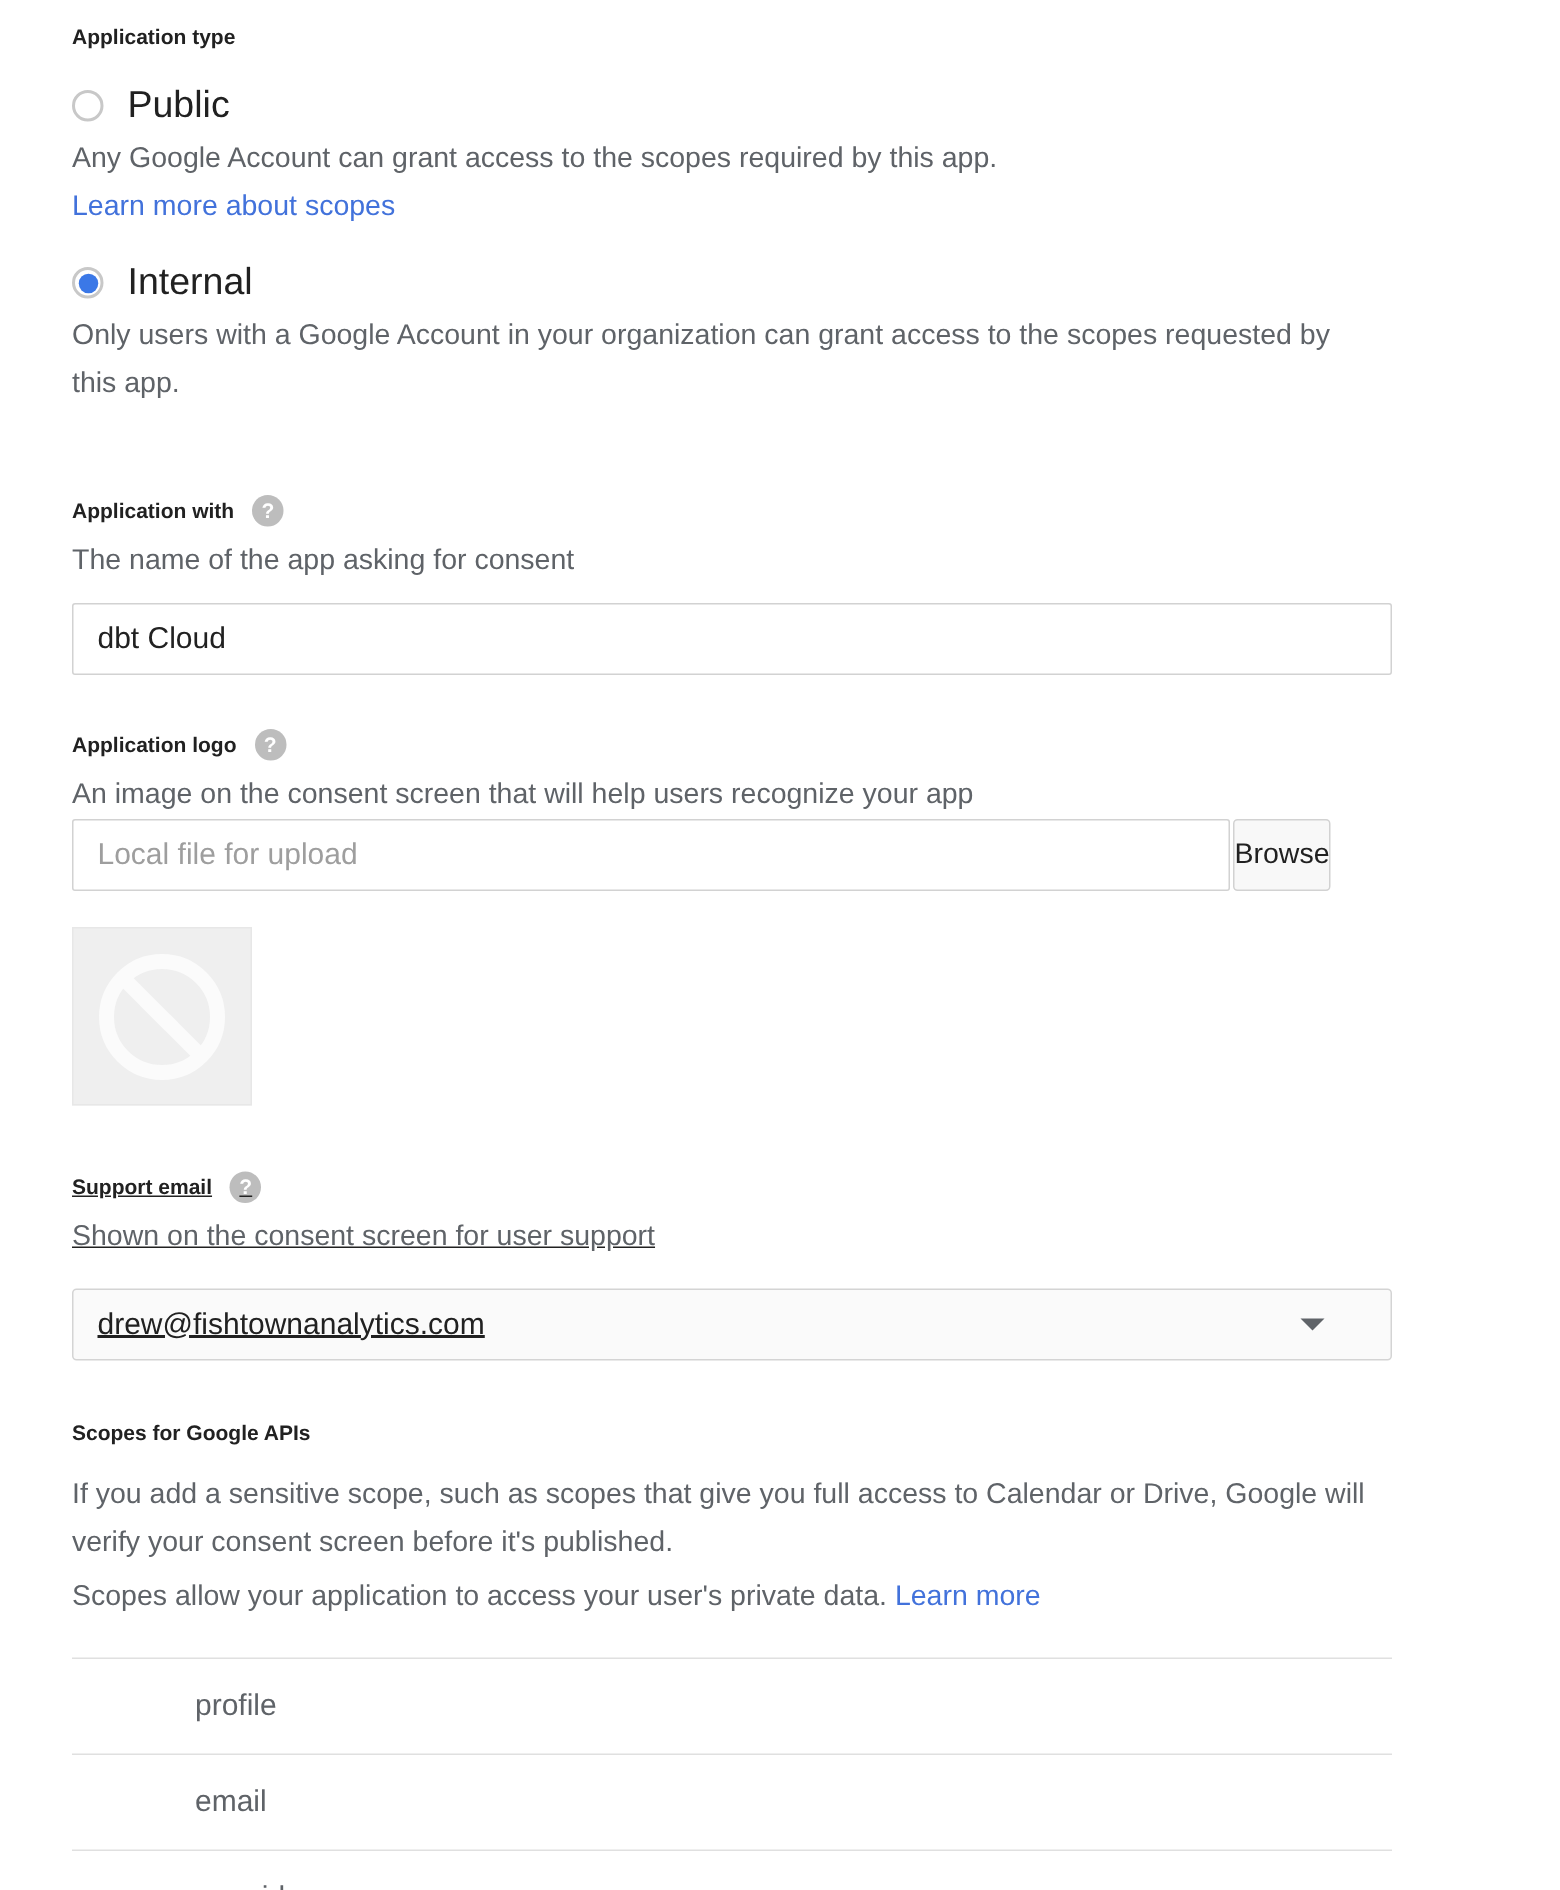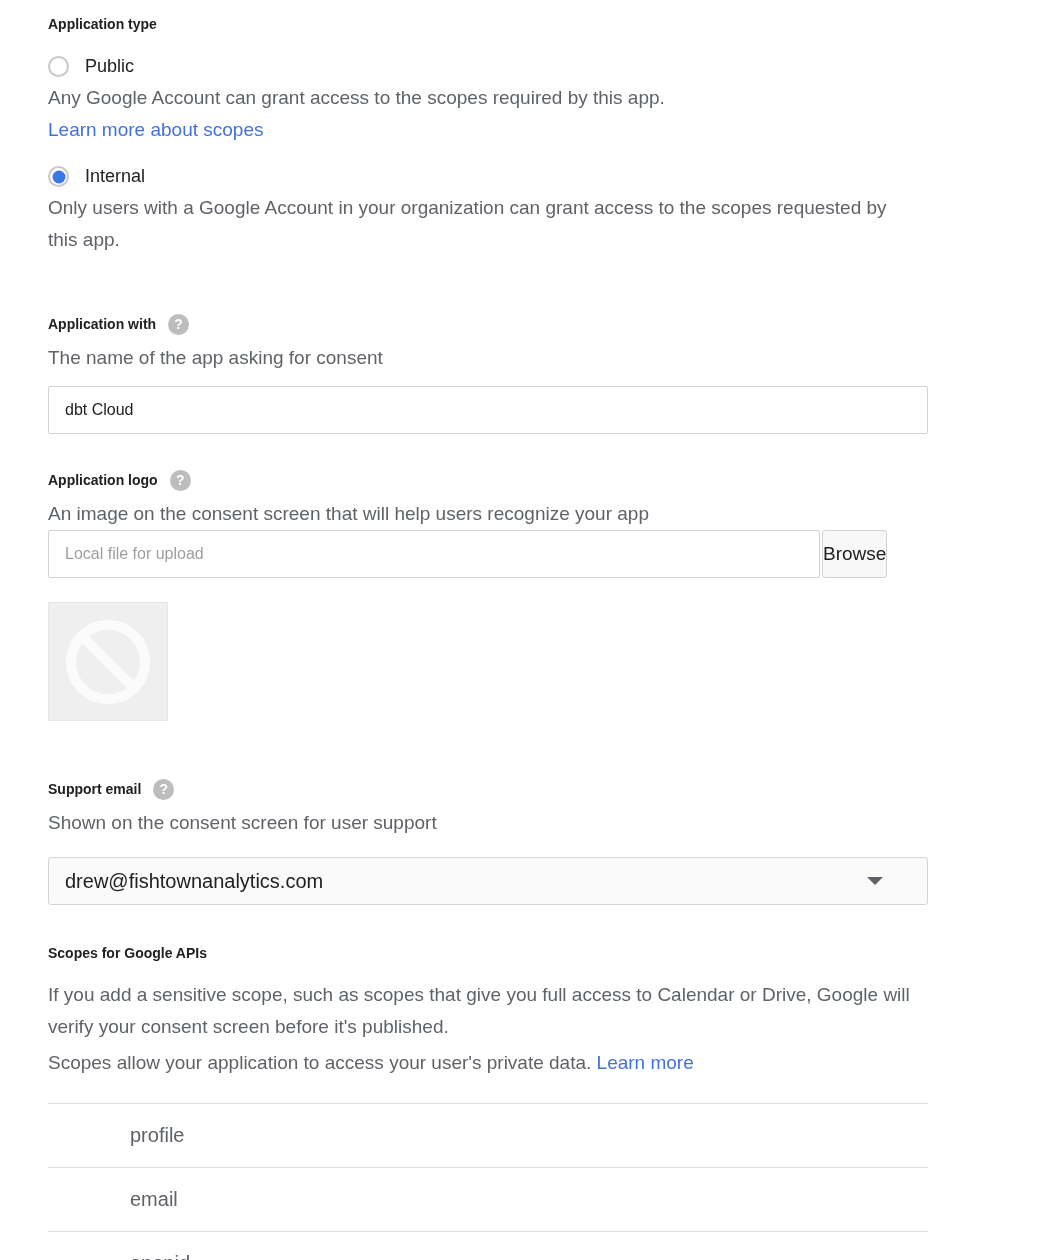--- a/index.html
+++ b/index.html
@@ -71,33 +71,33 @@
   .radio-circle.selected::after {
     content: "";
     position: absolute;
     left: 50%; top: 50%;
     width: 13px; height: 13px;
     transform: translate(-50%, -50%);
     border-radius: 50%;
     background: #3b78e7;
   }
   .radio-label {
-    font-size: 18px;
+    font-size: 25px;
     color: #212121;
   }
   .radio-body { margin-top: 5px; max-width: 860px; }
   
   .text-input {
     width: 880px;
     height: 48px;
     border: 1px solid #d2d2d2;
     border-radius: 2px;
     background: #ffffff;
     font-family: "Liberation Sans", sans-serif;
-    font-size: 16px;
+    font-size: 20px;
     color: #212121;
     padding: 0 16px;
     outline: none;
   }
   .text-input::placeholder { color: #9e9e9e; opacity: 1; }
   .upload-row {
     display: flex;
     width: 743px;
     border-radius: 16px;
   }
@@ -154,21 +154,21 @@
     align-items: center;
     padding-left: 82px;
     font-size: 20px;
     color: #5f6368;
   }
   .scope-row:last-child { border-bottom: 1px solid #e0e0e0; }
   
   .mt-6  { margin-top: 6px; }
   .sec-app-name   { margin-top: 56px; }
   .sec-app-logo   { margin-top: 34px; }
-  .sec-supp-email { margin-top: 56px; }
+  .sec-supp-email { margin-top: 42px; text-decoration: underline; }
   .sec-scopes     { margin-top: 36px; }
   .name-input { margin-top: 12px; }
   .note { margin-top: 14px; max-width: 885px; }
   .scopes-desc { margin-top: 4px; }
 </style>
 </head>
 <body>
 
 <div class="page">
 

